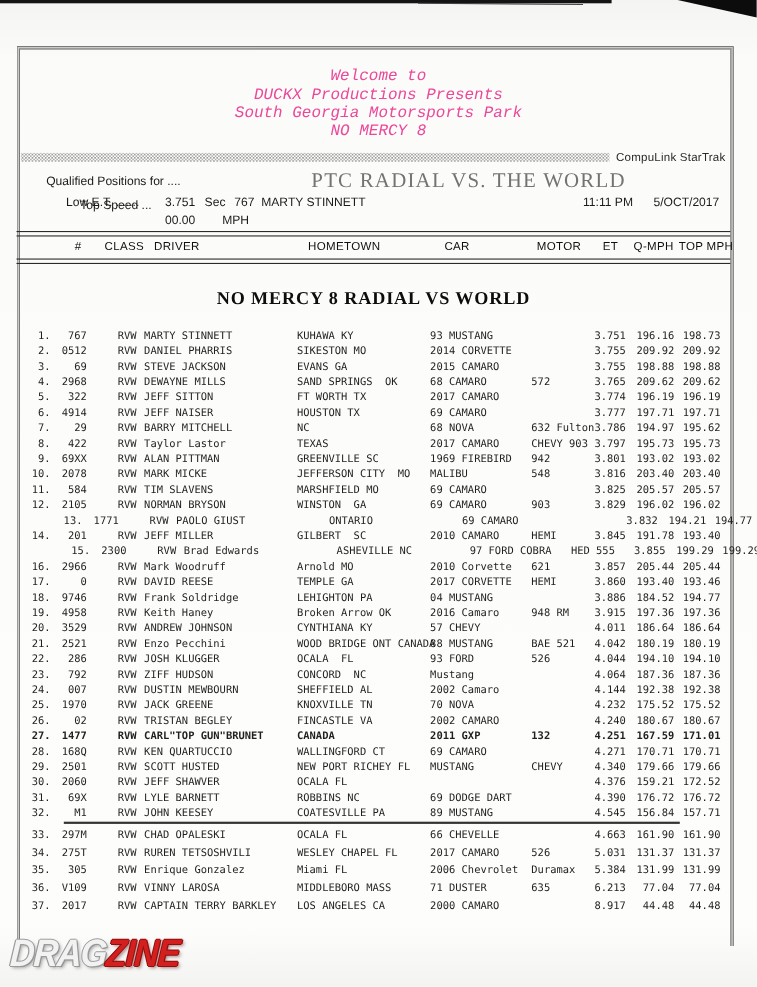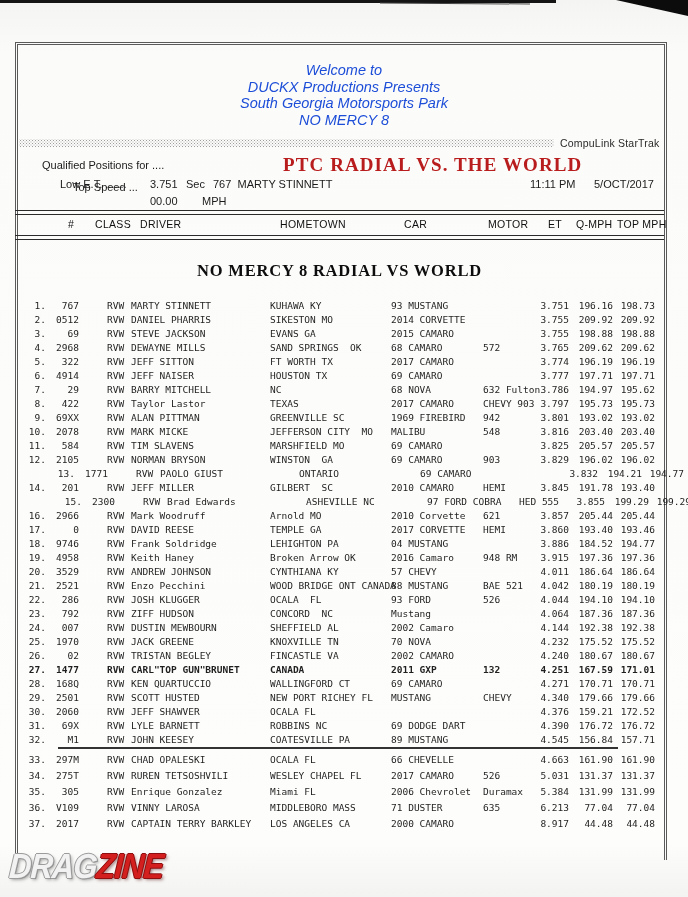--- a/index.html
+++ b/index.html
@@ -11,29 +11,29 @@
   .abs{position:absolute;}
   
   .top-strip{left:0;top:0;width:556px;height:3px;background:#141414;}
   .top-strip2{left:380px;top:3px;width:150px;height:1px;background:#444;transform:rotate(.4deg);}
   .corner-wedge{right:0;top:0;width:0;height:0;border-top:16px solid #0c0c0c;border-left:72px solid transparent;}
   
   .frame{left:15px;top:42px;width:646px;height:815px;
     border-left:3px double #5a5a5a;border-top:3px double #5a5a5a;border-right:3px double #5a5a5a;}
   
   .welcome{left:0;top:62px;width:688px;text-align:center;
-    font-family:Liberation Sans, sans-serif;font-style:italic;font-size:14.5px;line-height:16.5px;color:#1d4ed8;}
+    font-family:Liberation Mono, monospace;font-style:italic;font-size:14.5px;line-height:16.5px;color:#ec4899;}
   
   .hatch{left:19px;top:139px;width:535px;height:8px;opacity:.85;
     background-image:radial-gradient(circle,#8d8d8d .7px,transparent .8px),radial-gradient(circle,#a5a5a5 .6px,transparent .7px);
     background-size:3px 3px,3px 3px;background-position:0 0,1.5px 1.5px;}
   .complink{left:560px;top:137px;width:106px;font-size:10.5px;color:#2a2a2a;letter-spacing:.2px;}
   
   .qlabel{font-size:11px;color:#1b1b1b;white-space:pre;}
-  .event-title{left:283px;top:154px;font-family:"Liberation Serif",serif;font-weight:700;font-size:19px;letter-spacing:1.1px;color:#b91c1c;}
+  .event-title{left:283px;top:154px;font-family:"Liberation Serif",serif;font-weight:400;font-size:19px;letter-spacing:1.1px;color:#737373;}
   
   .rule{left:15px;width:649px;height:3px;border-top:1.5px solid #2b2b2b;border-bottom:1px solid #2b2b2b;}
   .rule-a{top:210px;} .rule-b{top:235px;}
   
   .colhead{top:218px;font-size:10.5px;color:#101010;letter-spacing:.3px;white-space:pre;}
   
   .section-title{left:15px;top:261px;width:649px;text-align:center;
     font-family:"Liberation Serif",serif;font-weight:700;font-size:16.5px;letter-spacing:.8px;color:#0d0d0d;}
   
   .rows{left:0;width:688px;}

